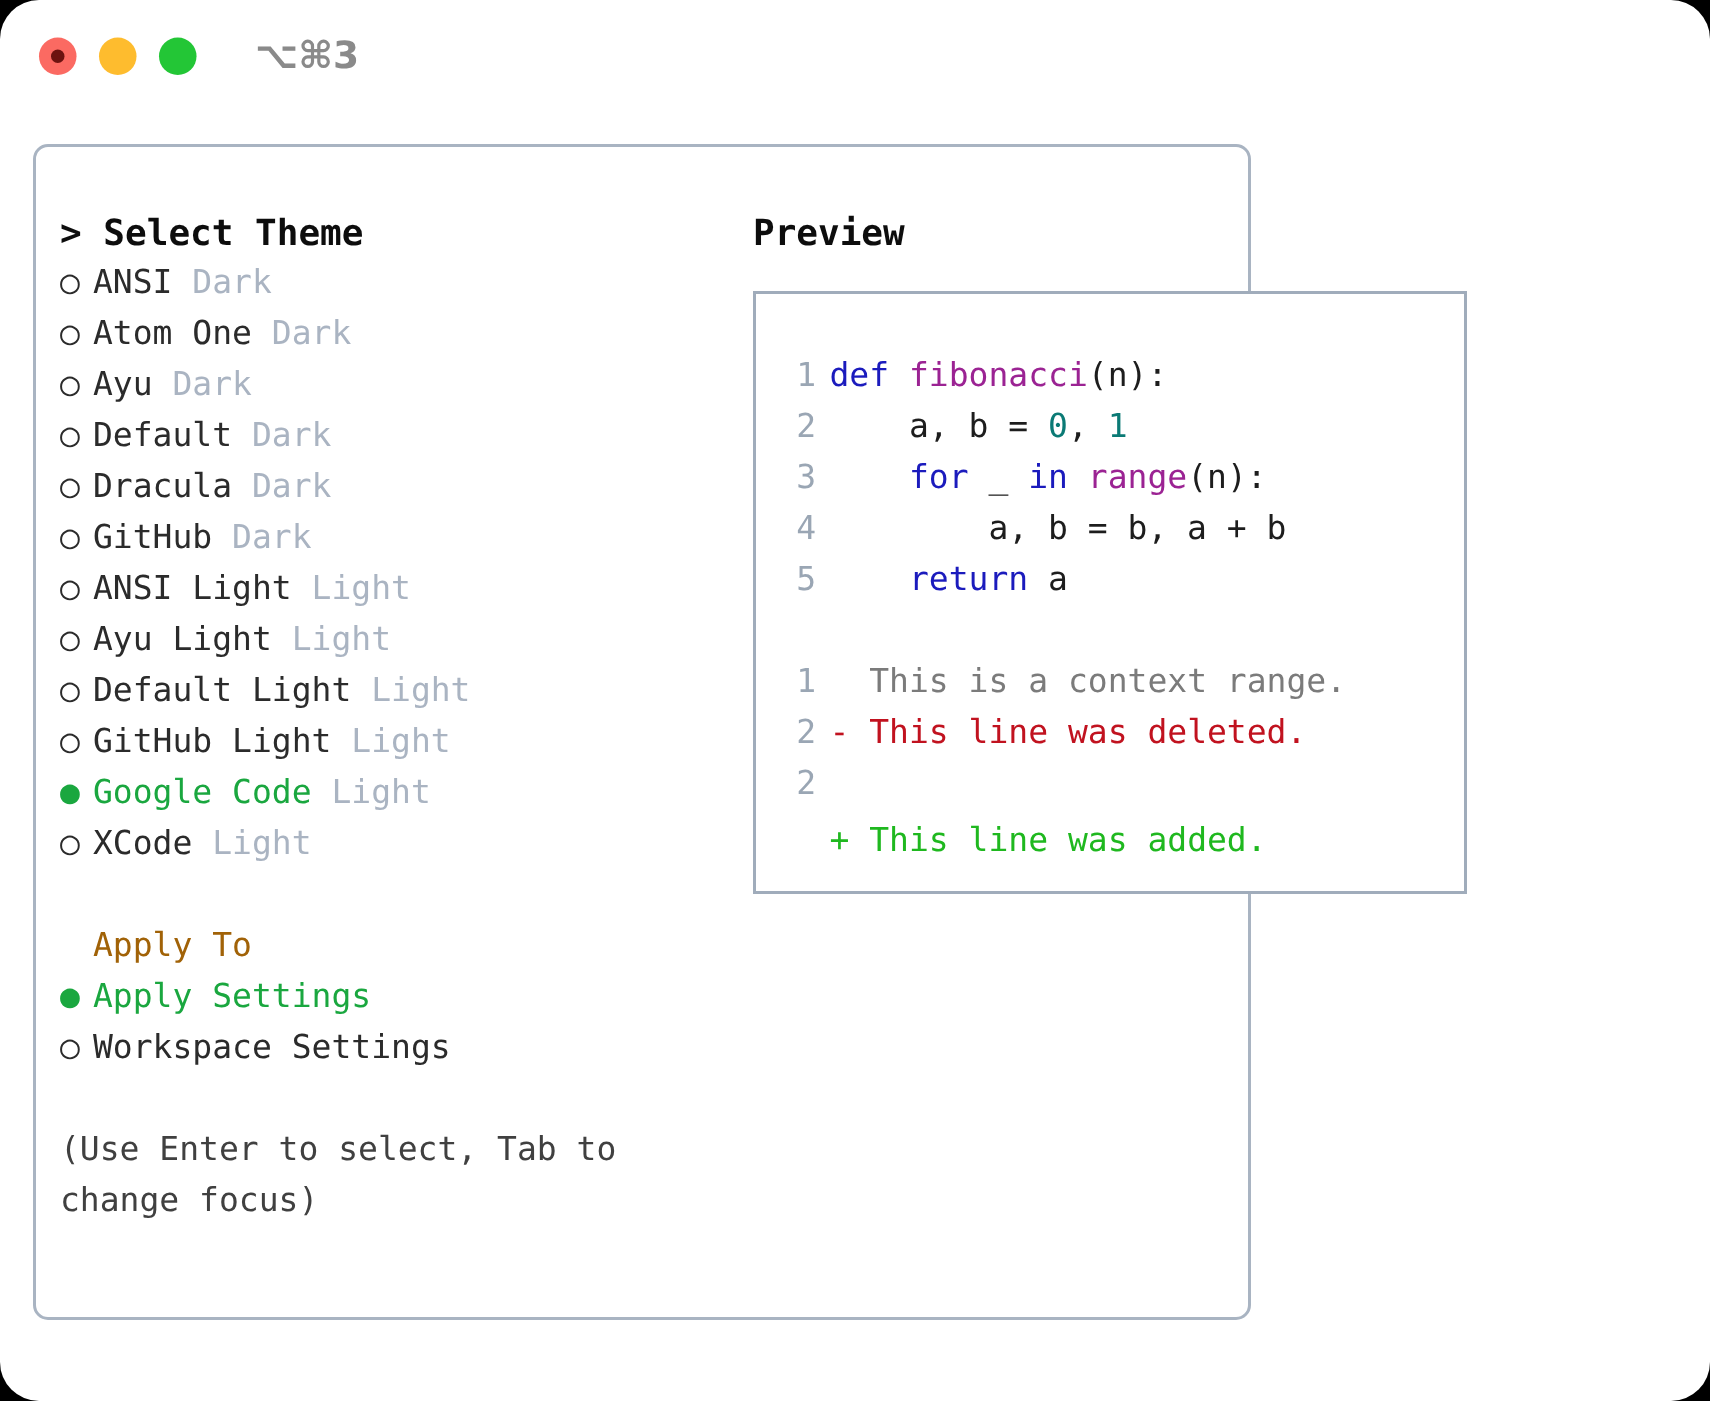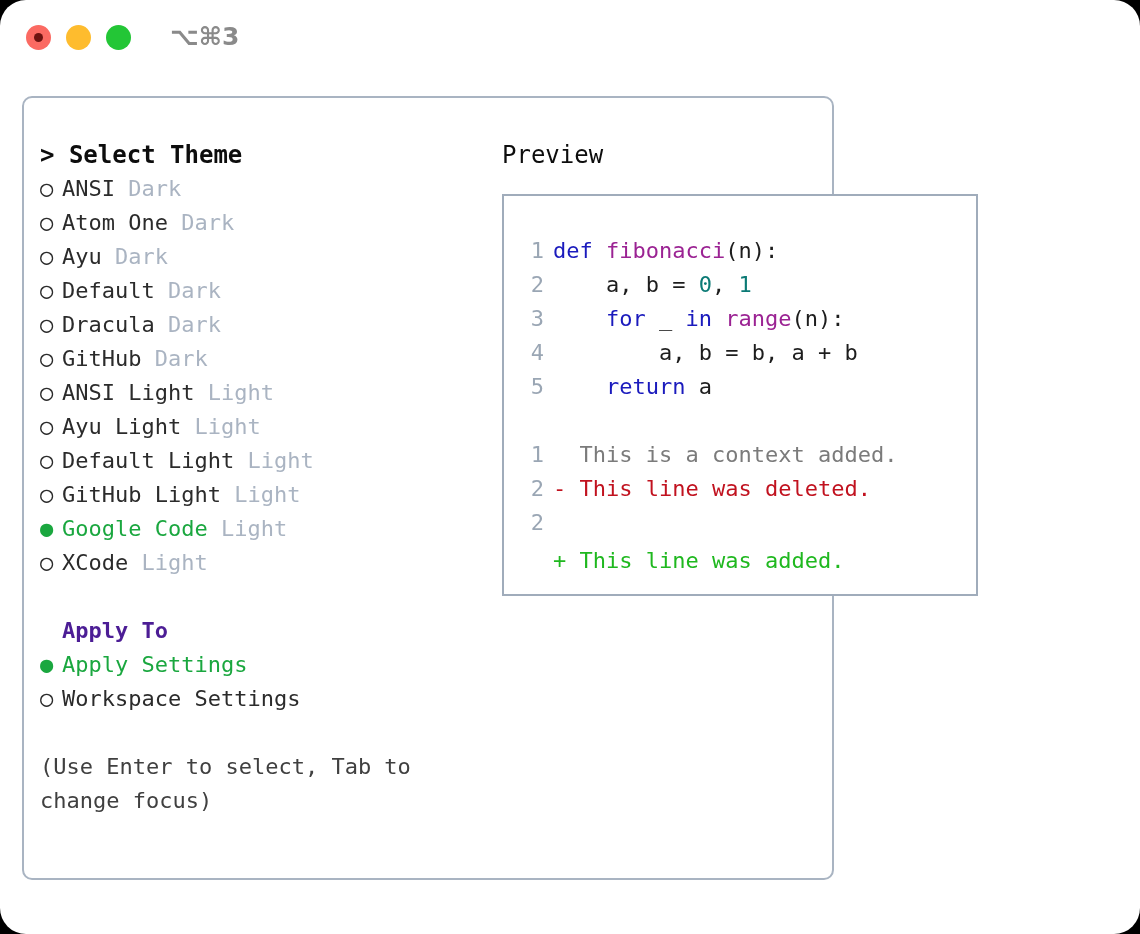--- a/index.html
+++ b/index.html
@@ -100,24 +100,23 @@
     width: 22px;
     color: #2b2b2b;
   }
   .bullet.sel { color: #1aa73f; }
   .theme-name { color: #2b2b2b; margin-top: 40px; }
   .theme-row.selected .theme-name { color: #1aa73f; }
   .theme-kind { color: #aab4c2; }
   .apply-head {
     font-size: 22px;
     line-height: 34px;
-    color: #4c1d95;
+    color: #a16207;
     white-space: pre;
     padding-left: 22px;
-    font-weight: bold;
   }
   .apply-row.selected .apply-label { color: #1aa73f; }
   .apply-label { color: #2b2b2b; }
   .spacer-sm { height: 34px; }
   .hint {
     margin-top: 34px;
     font-size: 22px;
     line-height: 34px;
     color: #404040;
     width: 420px;
@@ -125,21 +124,21 @@
   }
   
   .right-col {
     position: absolute;
     left: 478px;
     top: 40px;
     width: 500px;
   }
   .preview-title {
     font-size: 24px;
-    font-weight: normal;
+    font-weight: bold;
     color: #0d0d0d;
     line-height: 34px;
   }
   .preview-box {
     margin-top: 22px;
     width: 476px;
     height: 402px;
     border: 2px solid #a0acbb;
     box-sizing: border-box;
     background: #ffffff;
@@ -220,21 +219,21 @@
       <div class="preview-box">
         <div id="code-block">
             <div class="code-line"><span class="lineno">1</span><span class="code-text"><span class="kw">def</span><span class="pl"> </span><span class="fn">fibonacci</span><span class="pl">(n):</span></span></div>
             <div class="code-line"><span class="lineno">2</span><span class="code-text"><span class="pl">    a, b = </span><span class="num">0</span><span class="pl">, </span><span class="num">1</span></span></div>
             <div class="code-line"><span class="lineno">3</span><span class="code-text"><span class="pl">    </span><span class="kw">for</span><span class="pl"> _ </span><span class="kw">in</span><span class="pl"> </span><span class="fn">range</span><span class="pl">(n):</span></span></div>
             <div class="code-line"><span class="lineno">4</span><span class="code-text"><span class="pl">        a, b = b, a + b</span></span></div>
             <div class="code-line"><span class="lineno">5</span><span class="code-text"><span class="pl">    </span><span class="kw">return</span><span class="pl"> a</span></span></div>
           </div>
         <div class="blank-line"></div>
         <div id="diff-block">
-            <div class="code-line"><span class="lineno">1</span><span class="code-text diff-ctx"><span>  </span><span>This is a context added.</span></span></div>
+            <div class="code-line"><span class="lineno">1</span><span class="code-text diff-ctx"><span>  </span><span>This is a context range.</span></span></div>
             <div class="code-line"><span class="lineno">2</span><span class="code-text diff-del"><span>- </span><span>This line was deleted.</span></span></div>
             <div class="code-line"><span class="lineno">2</span><span class="code-text diff-add"><span>+ </span><span>This line was added.</span></span></div>
           </div>
       </div>
     </div>
 
   </div>
 </div>
 
 </body></html>

